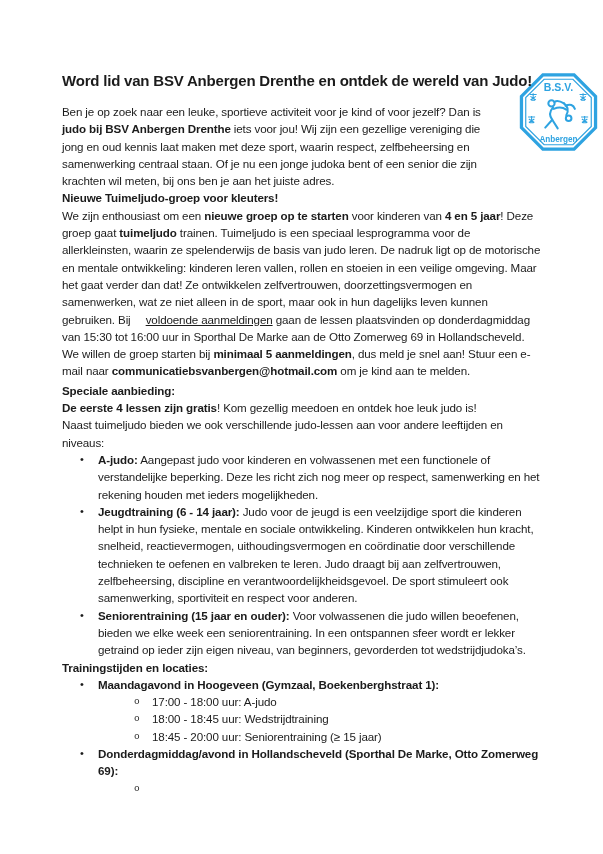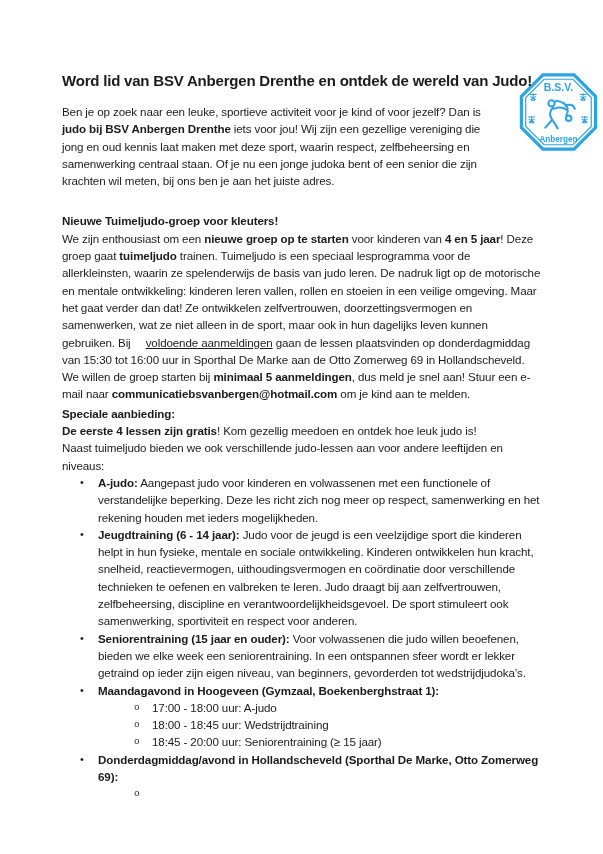--- a/index.html
+++ b/index.html
@@ -9,21 +9,21 @@
     position:relative; width:603px; height:854px; background:#ffffff;
     overflow:hidden; font-family:"Liberation Sans", sans-serif;
     margin:0 auto;
   }
   .content {
     position:absolute; left:62px; top:72px; width:480px;
     color:var(--text-color); font-size:11.6px; line-height:17.3px;
     letter-spacing:-0.12px;
   }
   .title { font-size:15px; font-weight:700; line-height:18px; margin:0 0 13px 0; letter-spacing:-0.2px; }
-  .heading { font-weight:700; margin-top:23px; }
+  .heading { font-weight:700; margin-top:0; }
   .heading.tight { margin-top:2px; }
   .heading.loose { margin-top:13px; }
   .paragraph { margin:0; }
   .paragraph.narrow { width:428px; }
   .b { font-weight:700; }
   .u { text-decoration:underline;margin-left:12px; }
   .i { font-style:italic; }
   .li { display:flex; padding-left:18px; }
   .li .marker { flex:0 0 18px; font-size:11px; }
   .li.sub { padding-left:72px; }
@@ -87,20 +87,21 @@
         </div>
         <div class="li">
           <span class="marker">•</span>
           <span class="litext"><span class="b">Jeugdtraining (6 - 14 jaar):</span><span> Judo voor de jeugd is een veelzijdige sport die kinderen helpt in hun fysieke, mentale en sociale ontwikkeling. Kinderen ontwikkelen hun kracht, snelheid, reactievermogen, uithoudingsvermogen en coördinatie door verschillende technieken te oefenen en valbreken te leren. Judo draagt bij aan zelfvertrouwen, zelfbeheersing, discipline en verantwoordelijkheidsgevoel. De sport stimuleert ook samenwerking, sportiviteit en respect voor anderen.</span></span>
         </div>
         <div class="li">
           <span class="marker">•</span>
           <span class="litext"><span class="b">Seniorentraining (15 jaar en ouder):</span><span> Voor volwassenen die judo willen beoefenen, bieden we elke week een seniorentraining. In een ontspannen sfeer wordt er lekker getraind op ieder zijn eigen niveau, van beginners, gevorderden tot wedstrijdjudoka’s.</span></span>
         </div>
       </div>
+      <div class="heading"><span class="b">Trainingstijden en locaties:</span></div>
       <div class="bullets">
         <div class="li">
           <span class="marker">•</span>
           <span class="litext"><span class="b">Maandagavond in Hoogeveen (Gymzaal, Boekenberghstraat 1):</span></span>
         </div>
         <div class="li sub">
           <span class="marker">o</span>
           <span class="litext"><span>17:00 - 18:00 uur: A-judo</span></span>
         </div>
         <div class="li sub">

